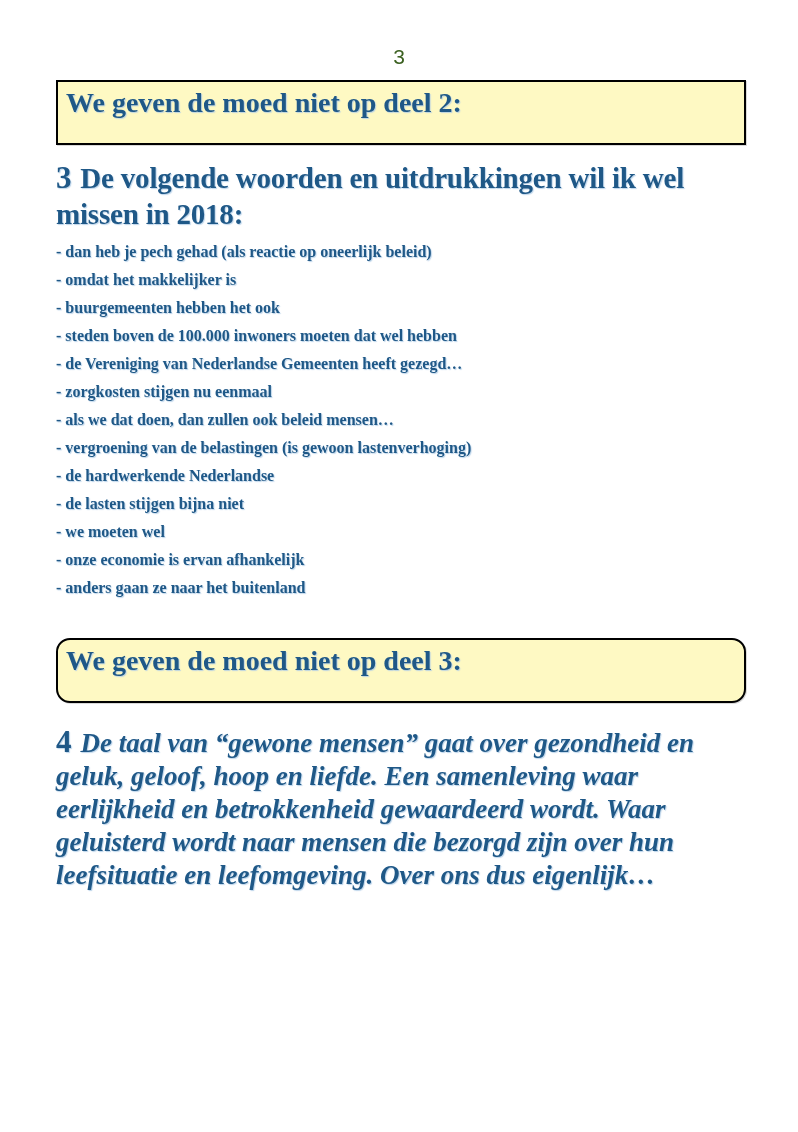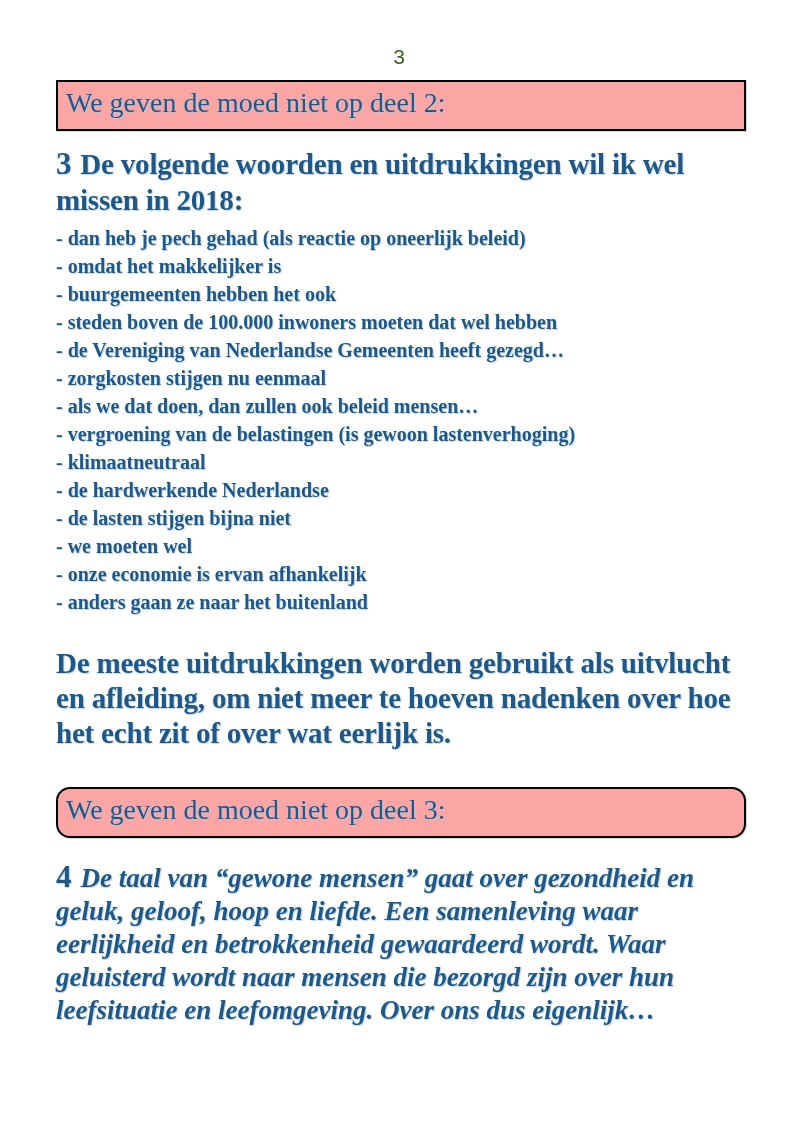--- a/index.html
+++ b/index.html
@@ -24,44 +24,44 @@
   .content {
     padding-left: 56px;
     width: 710px;
     text-shadow: 1px 1px 1px rgba(176, 205, 230, 0.85);
   }
   .title-box {
     box-sizing: border-box;
     width: 690px;
     border: 2px solid #000000;
     box-shadow: 1px 1px 0 #d9d9d9;
-    background: #fca5a5;
-    padding: 5px 10px 10px 8px;
+    background: #fef9c3;
+    padding: 5px 10px 24px 8px;
     font-size: 28px;
     line-height: 32px;
-    font-weight: normal;
+    font-weight: bold;
   }
   .box-1 { margin-top: 12px; }
   .box-2 { margin-top: 36px; border-radius: 14px; }
   .section-heading {
     margin: 15px 0 0 0;
     width: 700px;
     font-size: 29px;
     line-height: 36px;
     font-weight: bold;
     letter-spacing: -0.2px;
   }
   .section-heading .num {
     font-size: 31px;
     margin-right: 9px;
   }
   .expressions-list {
     margin-top: 6px;
     width: 700px;
-    font-size: 20px;
+    font-size: 16px;
     line-height: 28px;
     font-weight: bold;
   }
   .summary-paragraph {
     margin: 30px 0 0 0;
     width: 705px;
     font-size: 29px;
     line-height: 35px;
     font-weight: bold;
     letter-spacing: -0.2px;
@@ -95,29 +95,27 @@
 
   <div class="expressions-list">
     <div>- dan heb je pech gehad (als reactie op oneerlijk beleid)</div>
     <div>- omdat het makkelijker is</div>
     <div>- buurgemeenten hebben het ook</div>
     <div>- steden boven de 100.000 inwoners moeten dat wel hebben</div>
     <div>- de Vereniging van Nederlandse Gemeenten heeft gezegd…</div>
     <div>- zorgkosten stijgen nu eenmaal</div>
     <div>- als we dat doen, dan zullen ook beleid mensen…</div>
     <div>- vergroening van de belastingen (is gewoon lastenverhoging)</div>
-    <div>- klimaatneutraal</div>
     <div>- de hardwerkende Nederlandse</div>
     <div>- de lasten stijgen bijna niet</div>
     <div>- we moeten wel</div>
     <div>- onze economie is ervan afhankelijk</div>
     <div>- anders gaan ze naar het buitenland</div>
   </div>
 
-  <p class="summary-paragraph">De meeste uitdrukkingen worden gebruikt als uitvlucht en afleiding, om niet meer te hoeven nadenken over hoe het echt zit of over wat eerlijk is.</p>
 
   <div class="title-box box-2">
     <span>We geven de moed niet op deel 3:</span>
   </div>
 
   <p class="closing-paragraph"><span class="num">4</span><span>De taal van “gewone mensen” gaat over gezondheid en geluk, geloof, hoop en liefde. Een samenleving waar eerlijkheid en betrokkenheid gewaardeerd wordt. Waar geluisterd wordt naar mensen die bezorgd zijn over hun leefsituatie en leefomgeving. Over ons dus eigenlijk…</span></p>
 
 </div>
 
 </body></html>

